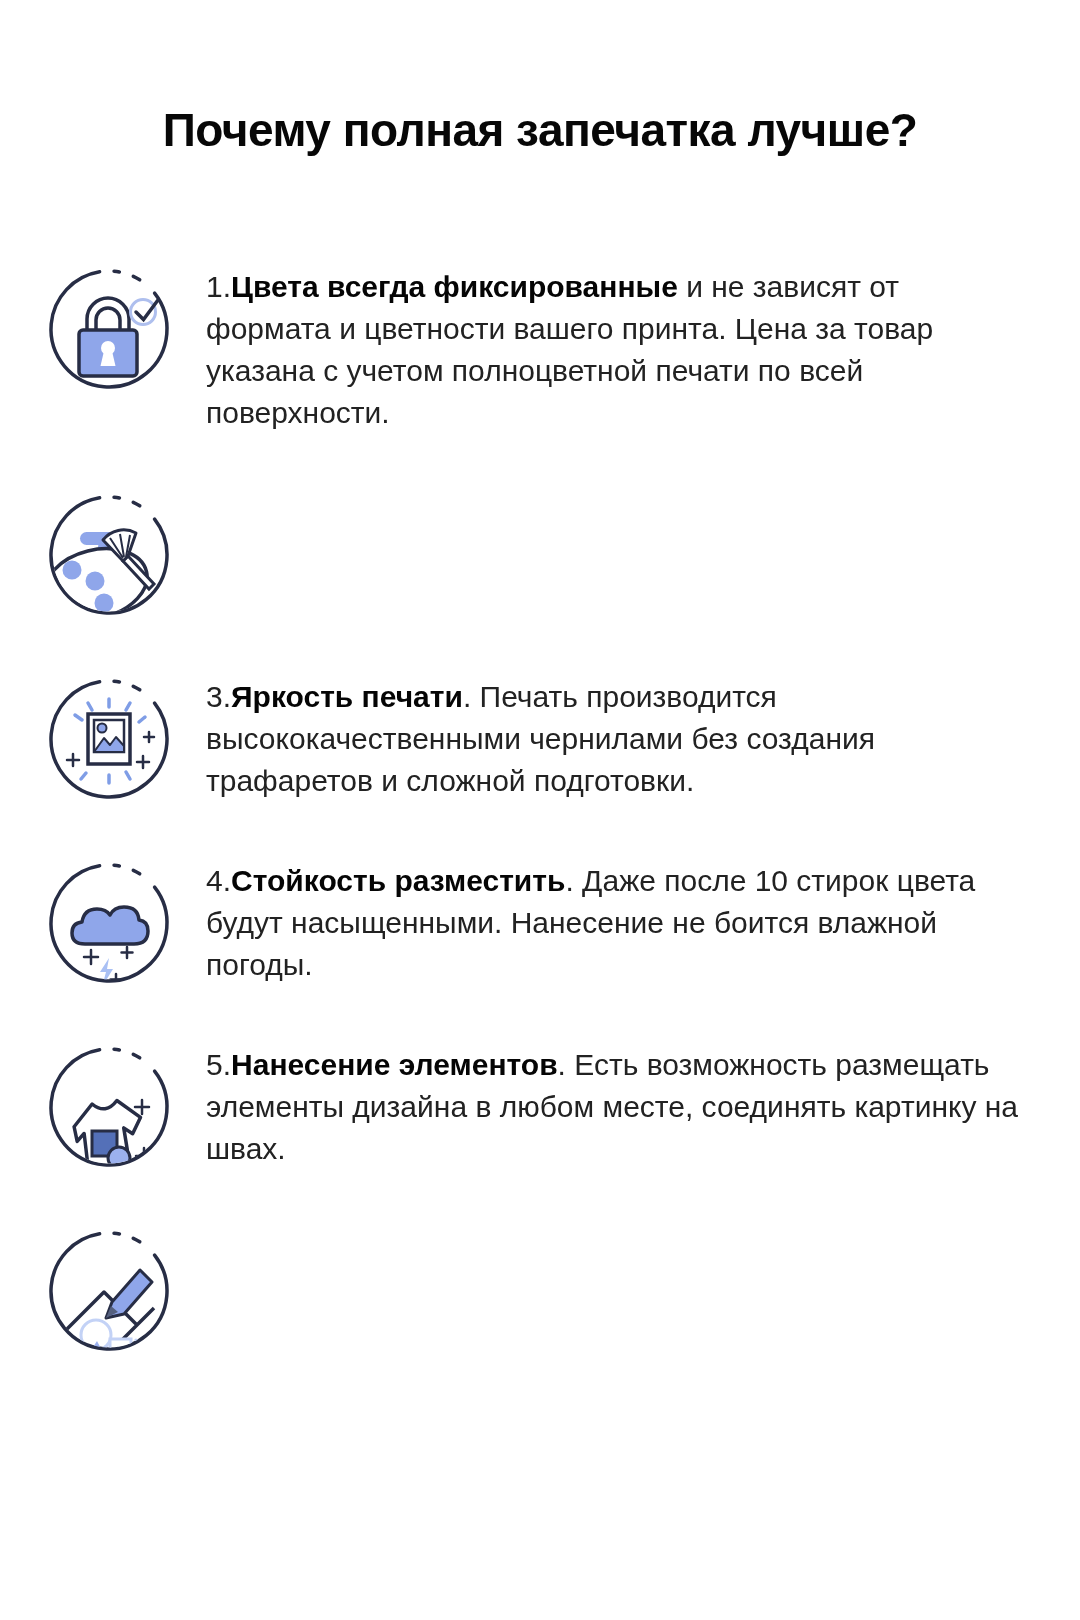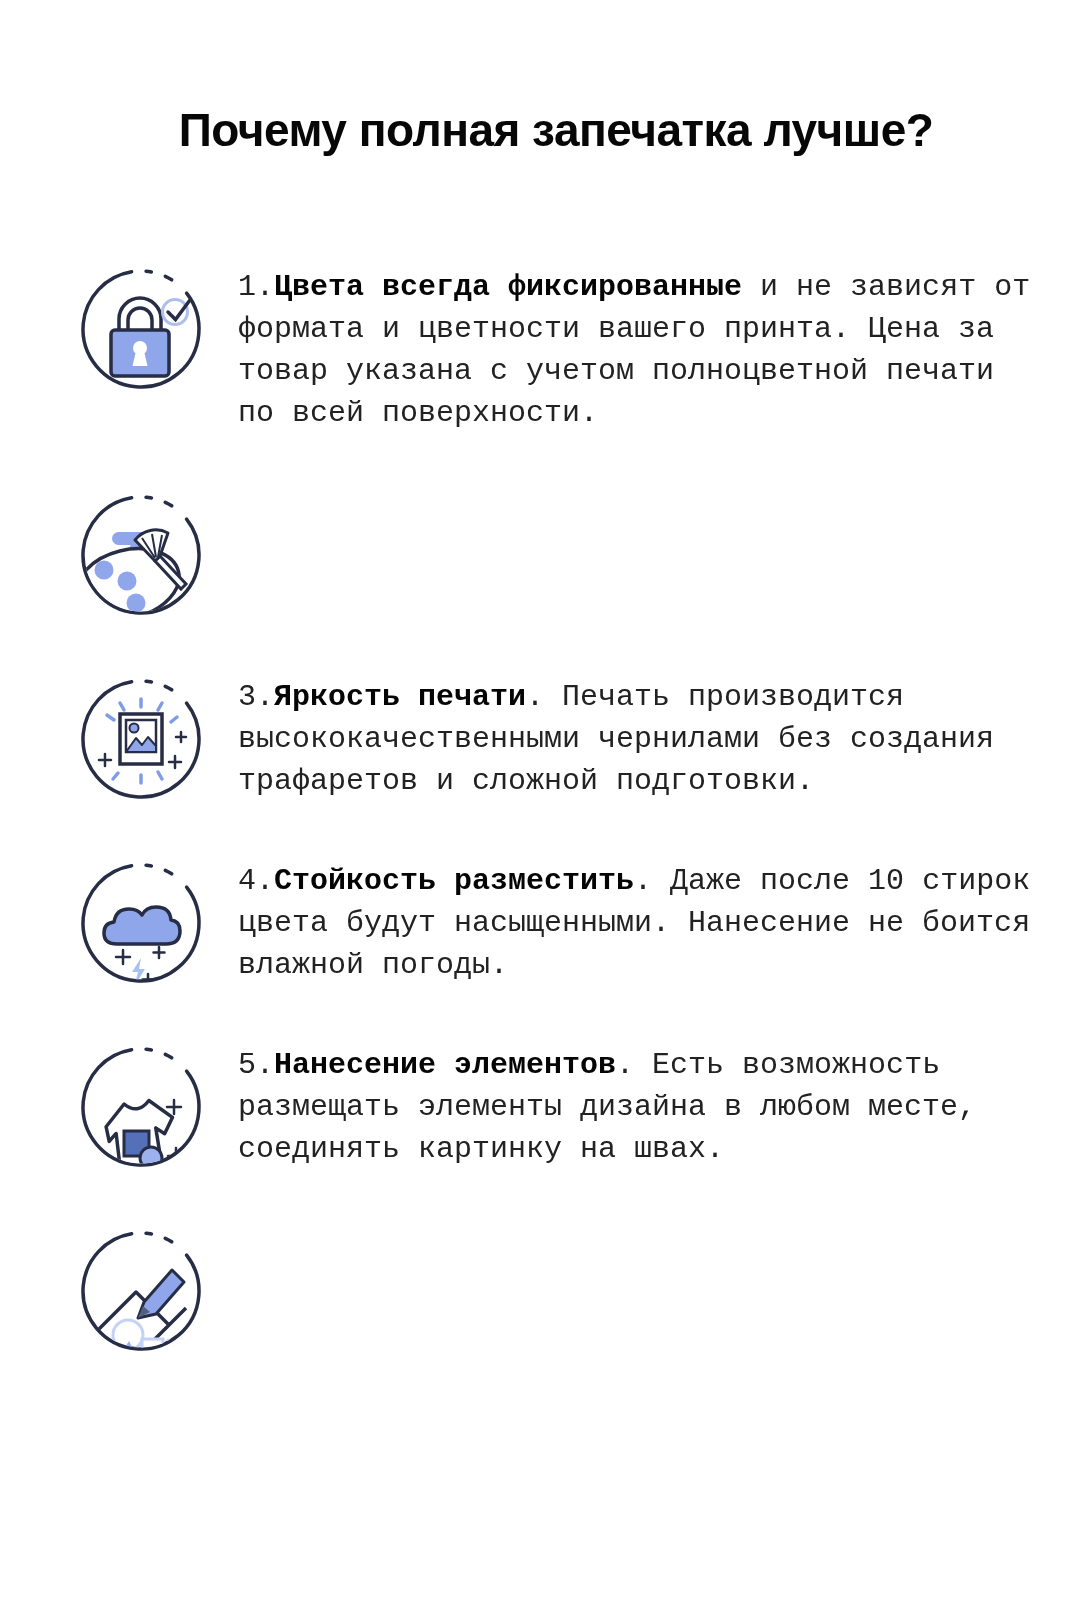--- a/index.html
+++ b/index.html
@@ -2,35 +2,35 @@
 <html lang="ru"><head>
 <meta charset="utf-8">
 <style>
   html, body { margin: 0; padding: 0; background: #ffffff; }
   body {
     width: 1080px; height: 1620px;
     font-family: "Liberation Sans", sans-serif;
     color: #1f1f1f;
     overflow: hidden;
   }
-  .page { width: 1080px; height: 1620px; background: #ffffff; box-sizing: border-box; padding-left: 32px; }
+  .page { width: 1080px; height: 1620px; background: #ffffff; box-sizing: border-box; }
   .page-title {
     margin: 0; padding-top: 102px;
     text-align: center;
     font-size: 46px; line-height: 1.25;
     font-weight: 700; color: #070707;
     letter-spacing: -0.5px;
   }
   .items {
     margin-top: 106px;
     padding: 0 44px 0 46px;
     display: flex; flex-direction: column;
     gap: 58px;
   }
-  .item { display: flex; align-items: flex-start; gap: 34px; font-family: Liberation Mono, monospace; }
+  .item { display: flex; align-items: flex-start; gap: 34px; }
   .icon-wrap { flex: 0 0 126px; width: 126px; height: 126px; }
   .icon-wrap svg { display: block; width: 126px; height: 126px; }
   .item-text {
     margin: 0; padding-top: 0;
     font-size: 30px; line-height: 42px;
     color: #222222; max-width: 824px;
   }
   .item-text .b { font-weight: 700; color: #050505; }
   .ring {
     fill: none; stroke: #272d45; stroke-width: 3.5; stroke-linecap: round;

